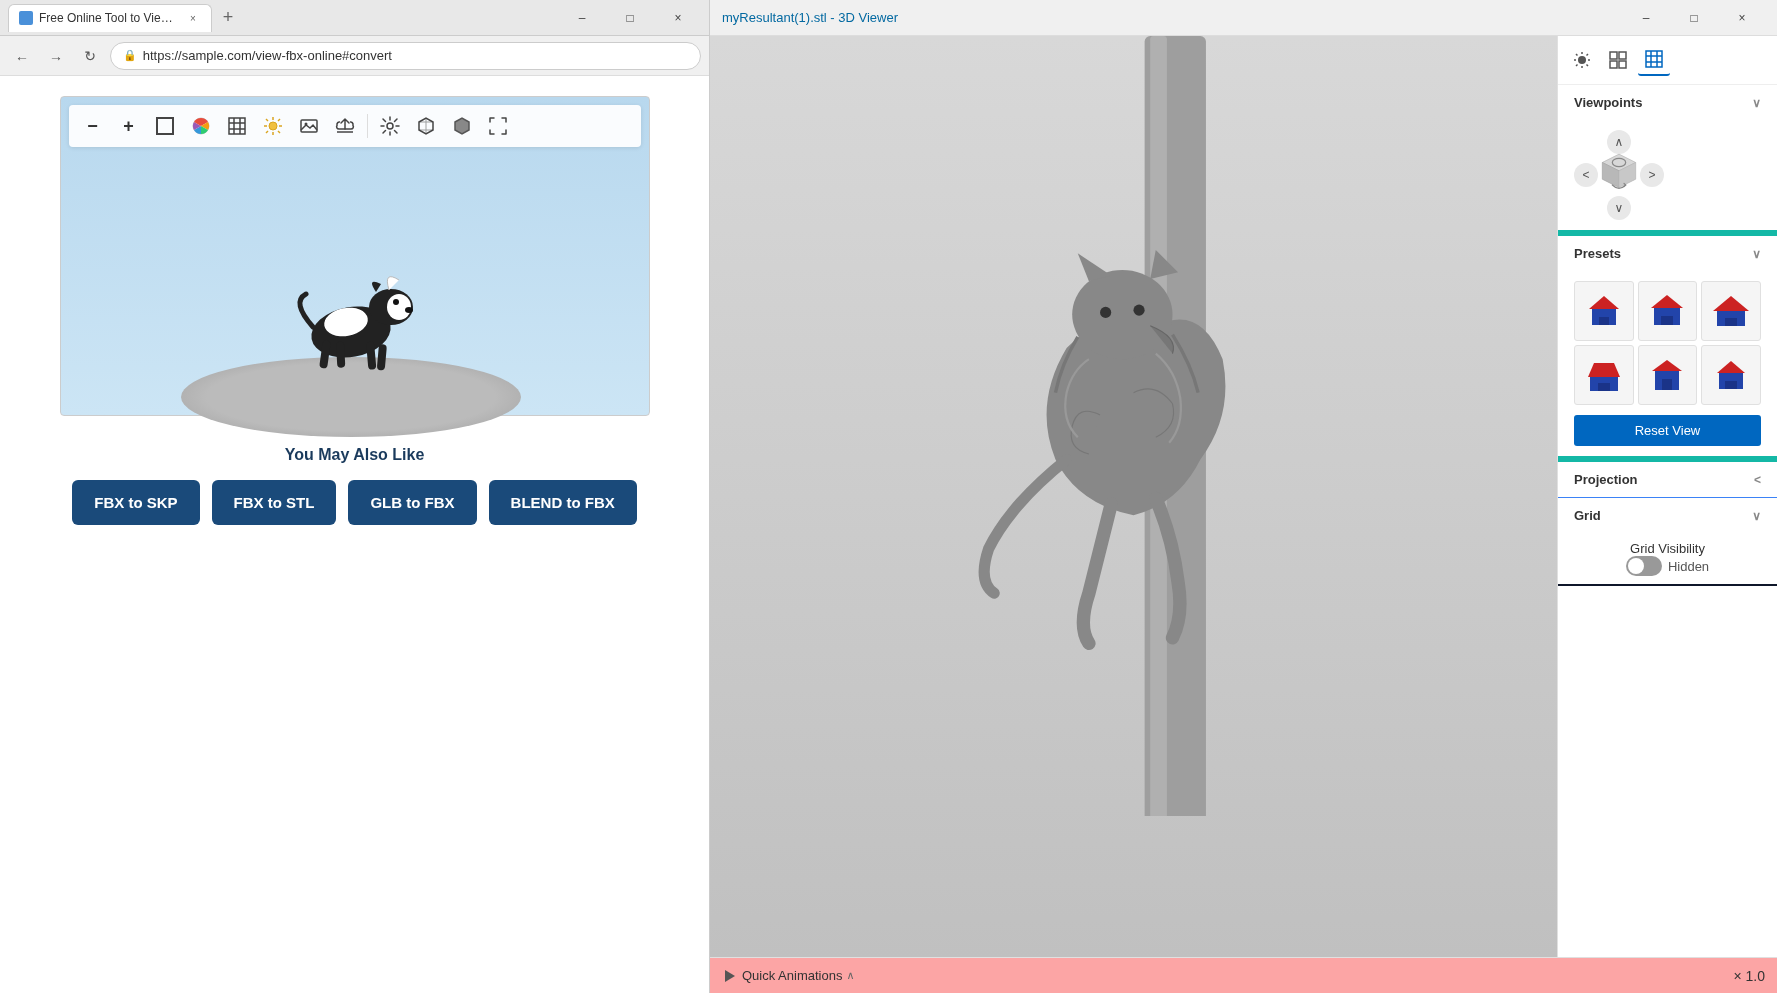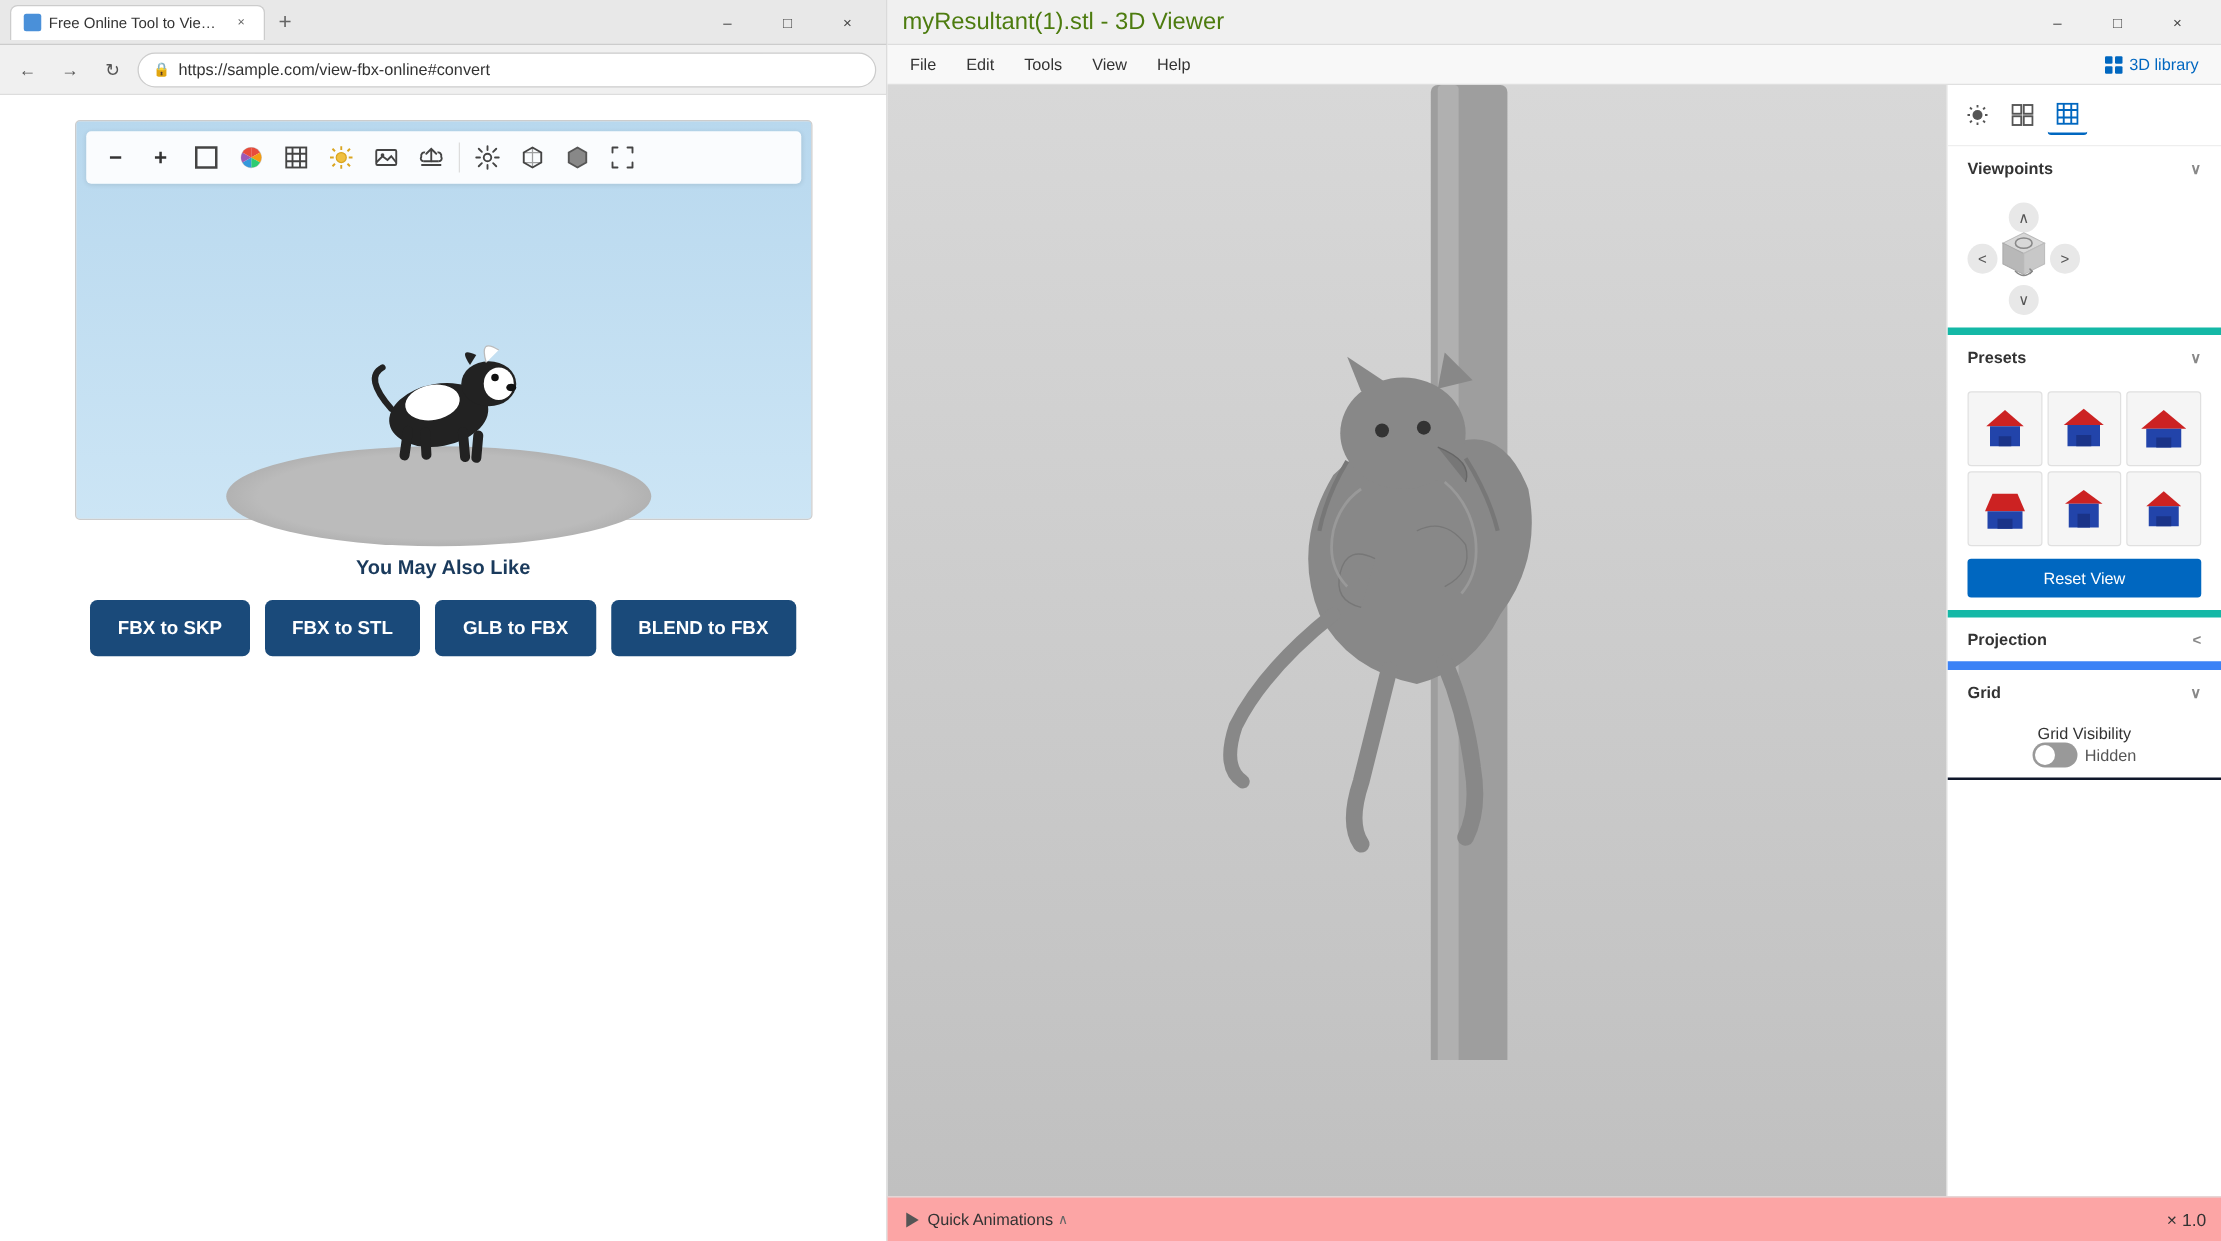--- a/index.html
+++ b/index.html
@@ -192,22 +192,22 @@
       height: 36px;
       background: #f0f0f0;
       display: flex;
       align-items: center;
       padding: 0 12px;
       border-bottom: 1px solid #ddd;
       gap: 8px;
     }
     .app-title-text {
       flex: 1;
-      font-size: 19px;
-      color: #4d7c0f;
+      font-size: 13px;
+      color: #0369a1;
       font-weight: 400;
     }
     .titlebar-controls {
       display: flex;
       gap: 2px;
     }
     .title-ctrl-btn {
       width: 46px; height: 32px;
       display: flex; align-items: center; justify-content: center;
       font-size: 12px; color: #444; cursor: pointer; background: transparent; border: none;
@@ -358,21 +358,21 @@
       color: #fff;
       border: none;
       border-radius: 3px;
       font-size: 13px;
       cursor: pointer;
       font-weight: 500;
     }
 
     
     .projection-section {
-      border-bottom: 7px solid #3b82f6;
+      border-bottom: 1px solid #3b82f6;
     }
     .projection-header {
       display: flex;
       align-items: center;
       justify-content: space-between;
       padding: 10px 16px;
       cursor: pointer;
       font-size: 13px;
       font-weight: 600;
       color: #333;
@@ -591,37 +591,20 @@
 
   <div class="app-titlebar">
     <span class="app-title-text">myResultant(1).stl - 3D Viewer</span>
     <div class="titlebar-controls">
       <button class="title-ctrl-btn">–</button>
       <button class="title-ctrl-btn">□</button>
       <button class="title-ctrl-btn title-ctrl-close">×</button>
     </div>
   </div>
 
-  <div class="app-menubar">
-    <span class="menu-item">File</span>
-    <span class="menu-item">Edit</span>
-    <span class="menu-item">Tools</span>
-    <span class="menu-item">View</span>
-    <span class="menu-item">Help</span>
-    <div class="menu-spacer"></div>
-    <div class="library-btn">
-      <svg width="16" height="16" viewBox="0 0 16 16">
-        <rect x="1" y="1" width="6" height="6" fill="#0067c0" rx="1"></rect>
-        <rect x="9" y="1" width="6" height="6" fill="#0067c0" rx="1"></rect>
-        <rect x="1" y="9" width="6" height="6" fill="#0067c0" rx="1"></rect>
-        <rect x="9" y="9" width="6" height="6" fill="#0067c0" rx="1"></rect>
-      </svg>
-      <span>3D library</span>
-    </div>
-  </div>
 
   <div class="app-main">
 
     <div class="viewer-3d">
 
       <svg class="wolf-scene" viewBox="0 0 760 700" preserveAspectRatio="xMidYMid meet">
 
         <rect x="390" y="0" width="55" height="720" fill="#9e9e9e" rx="5"></rect>
         <rect x="395" y="0" width="15" height="720" fill="#b0b0b0" rx="3"></rect>
 

